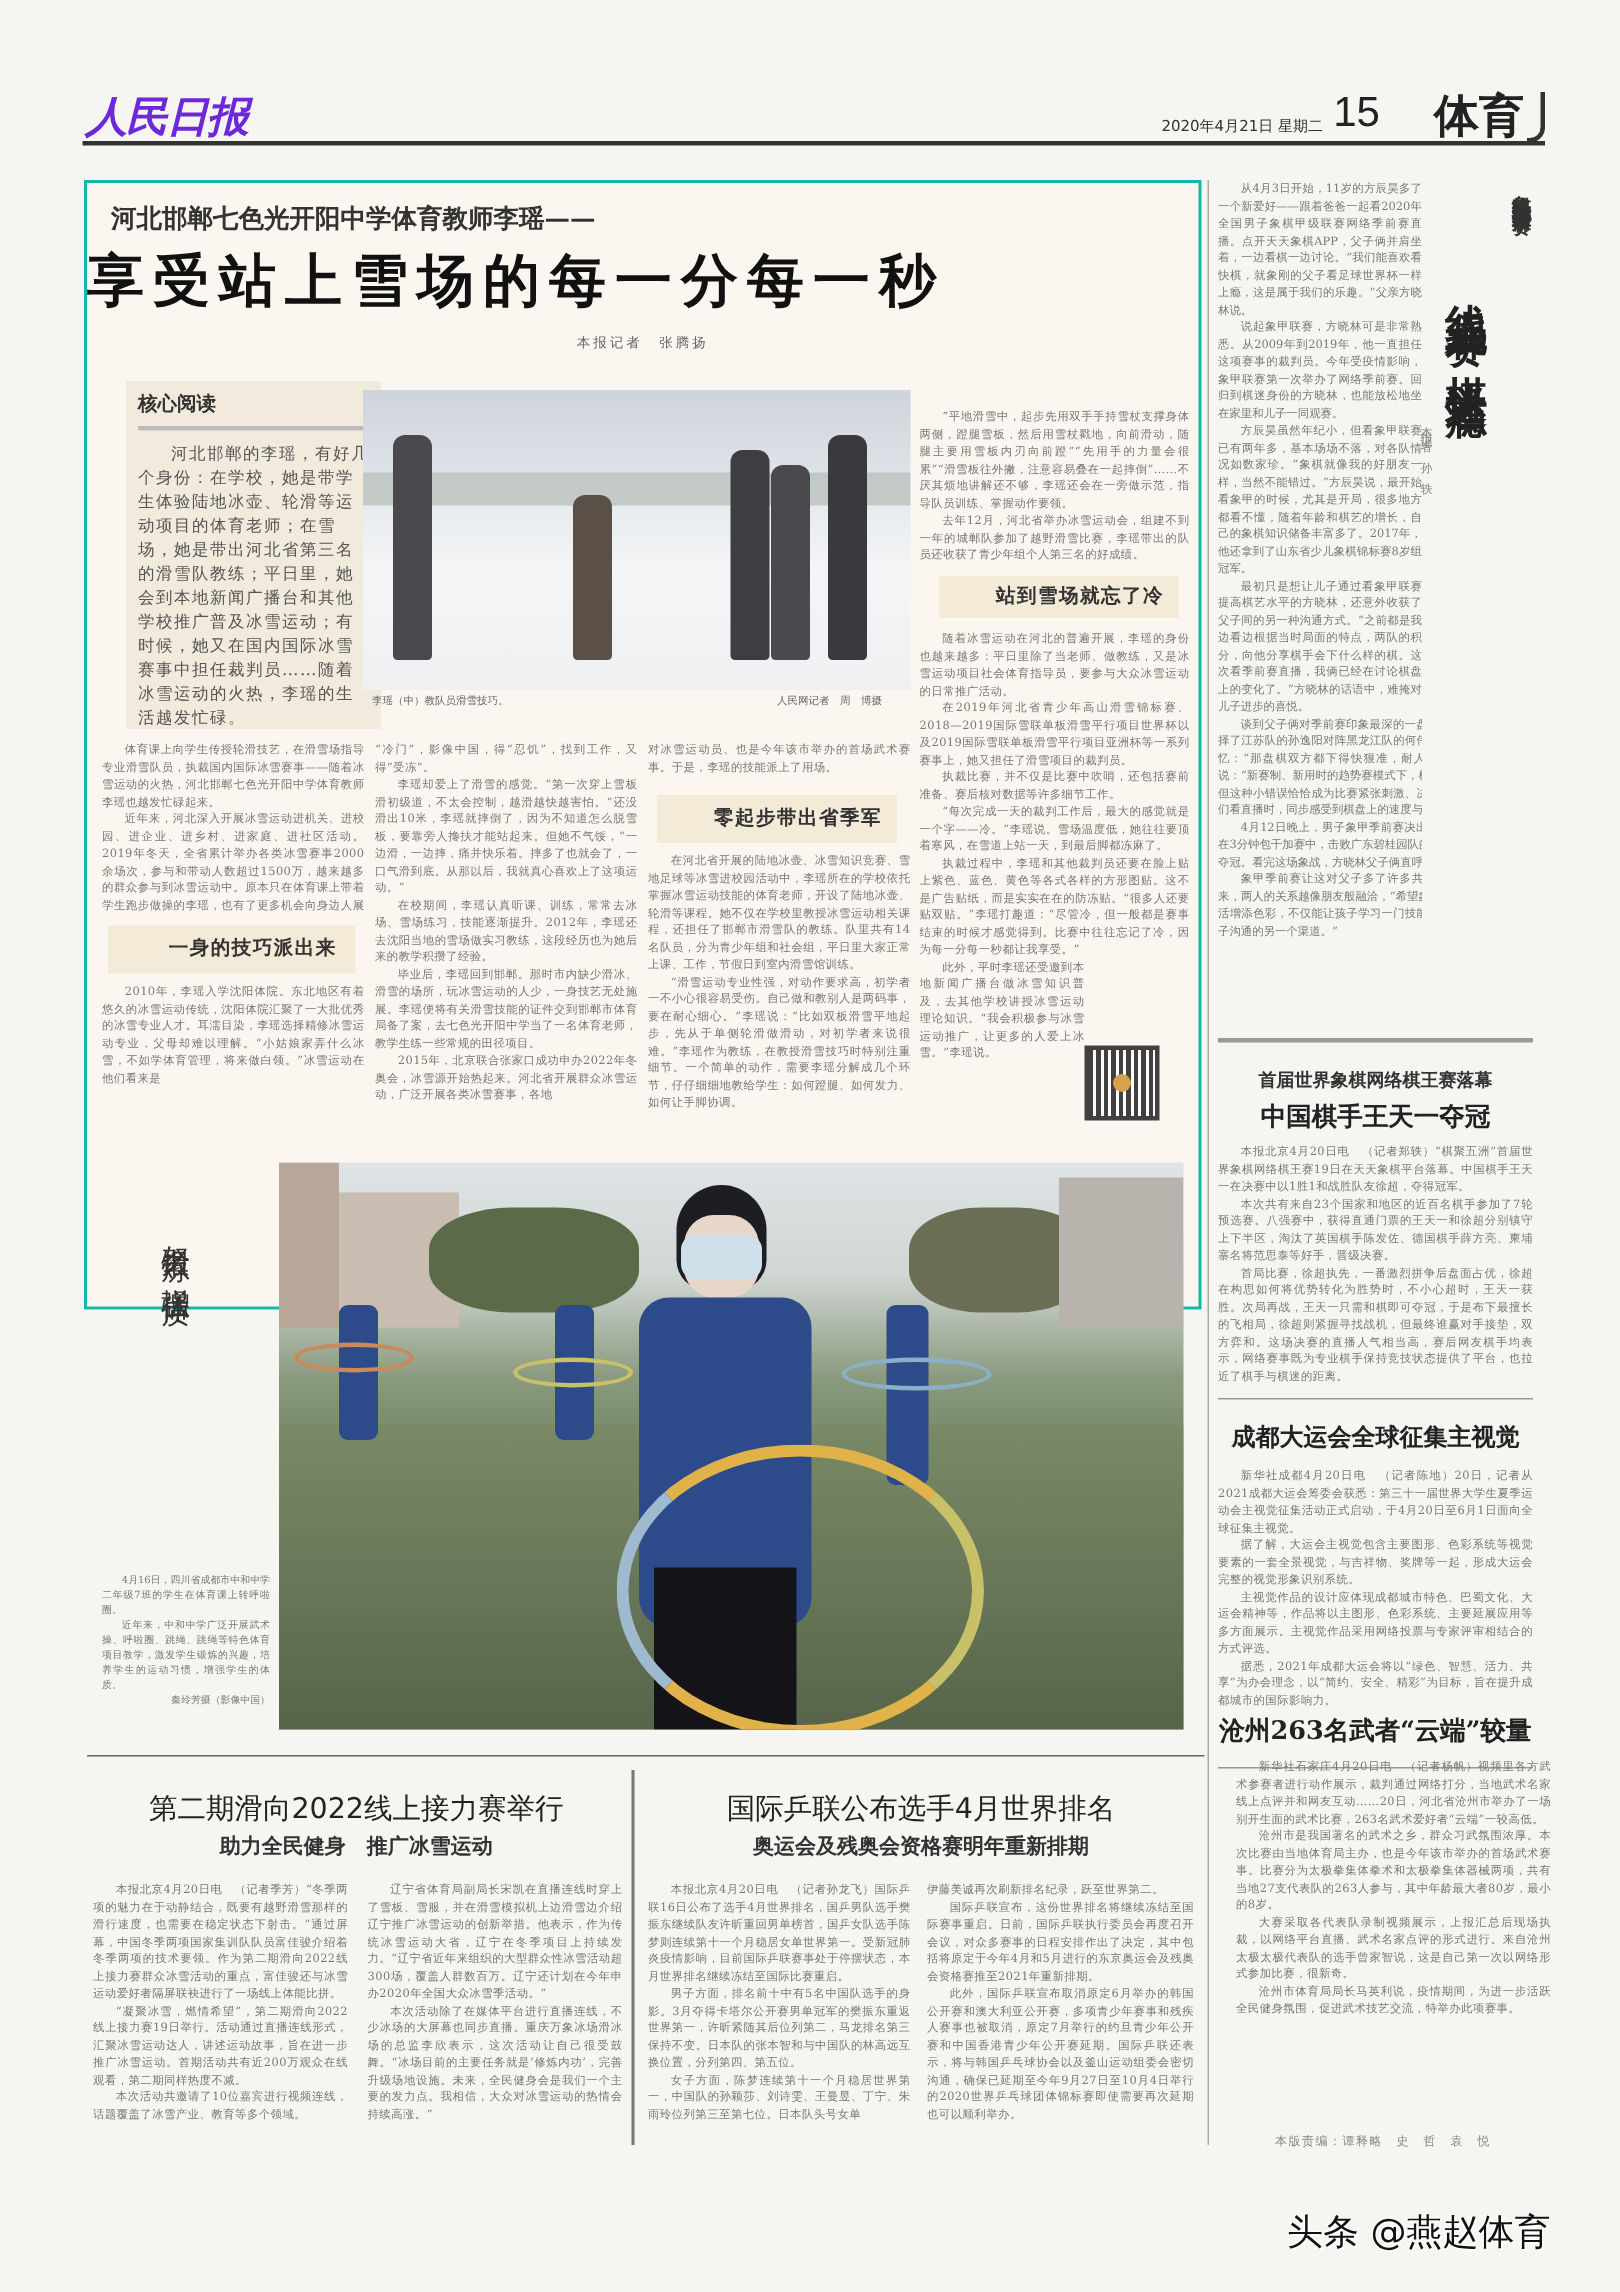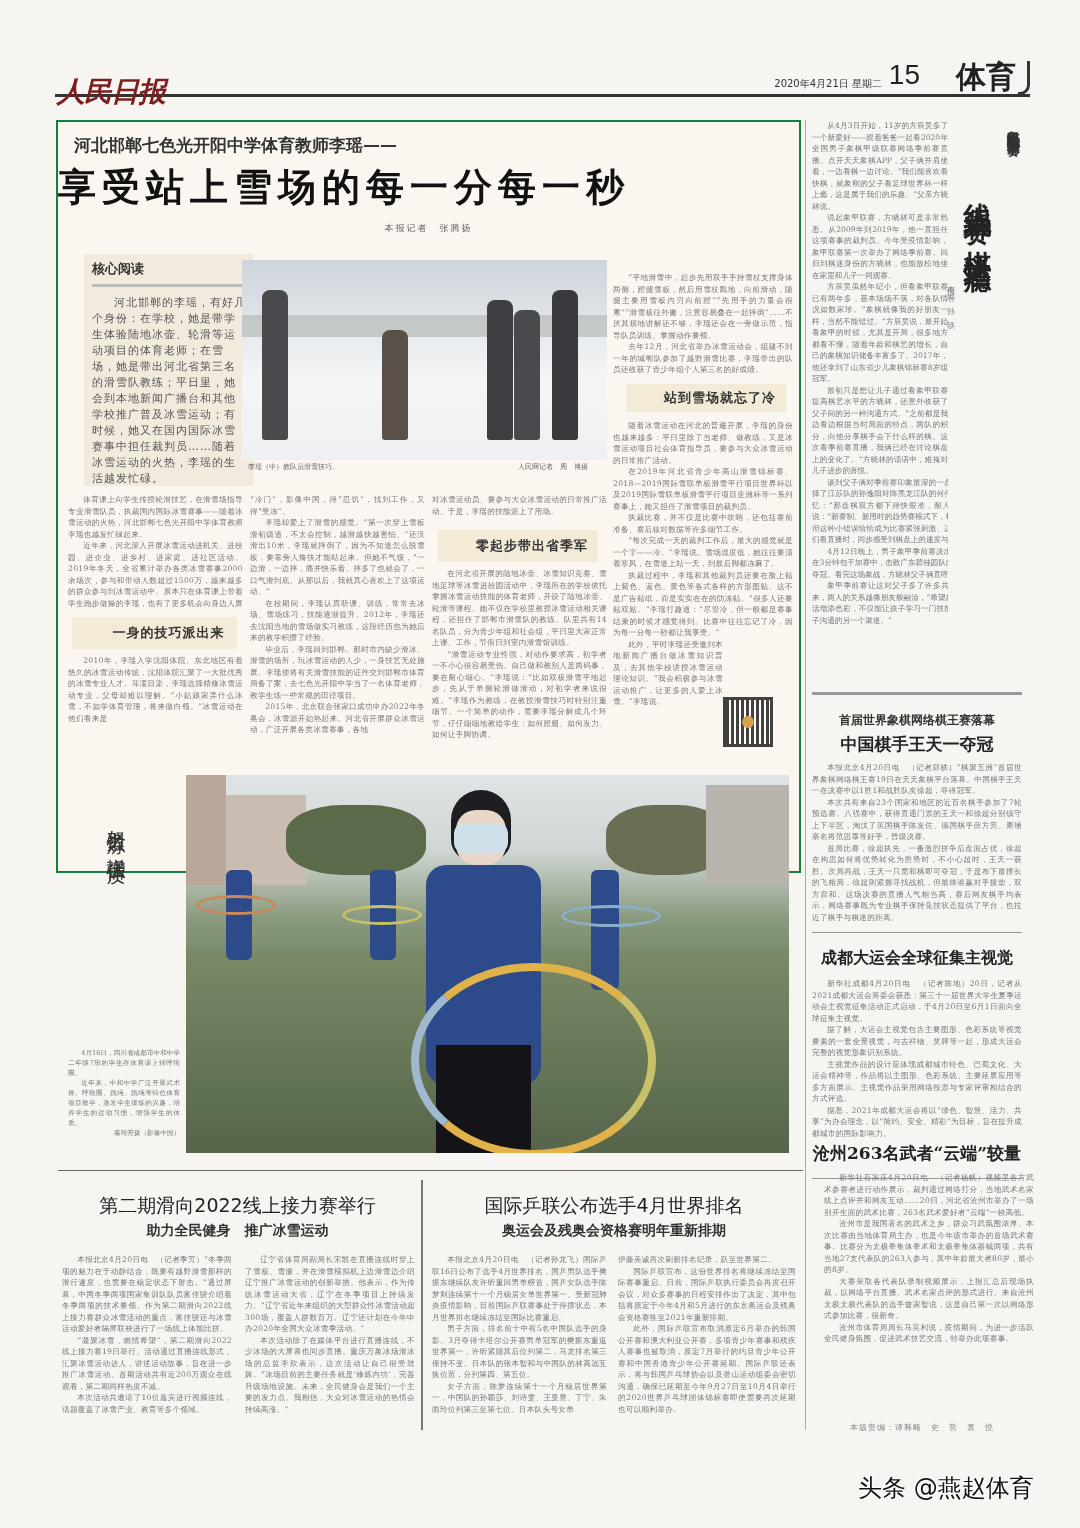--- a/index.html
+++ b/index.html
@@ -1,27 +1,27 @@
 <!DOCTYPE html>
 <html><head>
 <meta charset="utf-8">
 <style>
   * { box-sizing: border-box; margin: 0; padding: 0; }
   html, body { width: 1080px; height: 1528px; background: #f7f5f2; overflow: hidden; }
   body { font-family: "DejaVu Serif", "Liberation Serif", serif; color: #222; position: relative; }
 
   .masthead { position: absolute; left: 55px; top: 55px; width: 975px; height: 42px; border-bottom: 3px solid #333; }
-  .logo { position: absolute; left: 2px; top: 18px; font-size: 28px; font-style: italic; font-weight: bold; letter-spacing: -1px; color: #7f1d1d; font-family: "DejaVu Serif", serif; }
+  .logo { position: absolute; left: 2px; top: 4px; font-size: 28px; font-style: italic; font-weight: bold; letter-spacing: -1px; color: #6d28d9; font-family: "DejaVu Serif", serif; }
   .date { position: absolute; right: 148px; top: 22px; font-size: 10px; font-family: "DejaVu Sans", sans-serif; color: #333; }
   .pageno { position: absolute; right: 110px; top: 4px; font-size: 28px; font-family: "Liberation Sans", sans-serif; color: #222; }
   .section { position: absolute; right: 14px; top: 2px; font-size: 30px; font-family: "DejaVu Sans", sans-serif; font-weight: bold; color: #222; }
   .section-curve { position: absolute; right: 0; top: 6px; width: 12px; height: 34px; border-right: 3px solid #333; border-bottom: 3px solid #333; border-bottom-right-radius: 10px; }
 
   
-  .feature { position: absolute; left: 56px; top: 120px; width: 745px; height: 753px; border: 2px solid #15803d; background: #fbf6ef; }
+  .feature { position: absolute; left: 56px; top: 120px; width: 745px; height: 753px; border: 2px solid #14b8a6; background: #fbf6ef; }
   .kicker { position: absolute; left: 16px; top: 12px; font-size: 17px; font-weight: bold; color: #333; }
   .headline { position: absolute; left: 0; right: 0; top: 40px; text-align: left; font-size: 38px; font-weight: 900; letter-spacing: 6px; font-family: "DejaVu Sans", sans-serif; color: #111; }
   .byline { position: absolute; left: 0; right: 0; top: 100px; text-align: center; font-size: 9px; color: #666; letter-spacing: 2px; }
 
   .core { position: absolute; left: 26px; top: 132px; width: 170px; height: 232px; background: #f2ebdd; padding: 6px 8px; }
   .core-title { font-size: 13px; font-weight: bold; color: #333; padding-bottom: 6px; border-bottom: 3px solid #bbb; font-family: "DejaVu Sans", sans-serif; }
   .core-body { font-size: 11px; line-height: 16px; color: #555; margin-top: 8px; text-indent: 2em; letter-spacing: 1px; }
 
   .photo1 { position: absolute; left: 184px; top: 138px; width: 365px; height: 200px; background: linear-gradient(#d6dde4 0%, #e8ecef 40%, #f4f5f6 60%, #eef0f2 100%); overflow: hidden; }
   .photo1 .fig { position: absolute; bottom: 20px; width: 26px; border-radius: 8px 8px 3px 3px; }
@@ -129,21 +129,21 @@
 
   <div class="col" style="left:192px;top:372px;width:175px;height:262px;">
     <p style="text-indent:0">“冷门”，影像中国，得“忍饥”，找到工作，又得“受冻”。</p>
     <p>李瑶却爱上了滑雪的感觉。“第一次穿上雪板滑初级道，不太会控制，越滑越快越害怕。”还没滑出10米，李瑶就摔倒了，因为不知道怎么脱雪板，要靠旁人搀扶才能站起来。但她不气馁，“一边滑，一边摔，痛并快乐着。摔多了也就会了，一口气滑到底。从那以后，我就真心喜欢上了这项运动。”</p>
     <p>在校期间，李瑶认真听课、训练，常常去冰场、雪场练习，技能逐渐提升。2012年，李瑶还去沈阳当地的雪场做实习教练，这段经历也为她后来的教学积攒了经验。</p>
     <p>毕业后，李瑶回到邯郸。那时市内缺少滑冰、滑雪的场所，玩冰雪运动的人少，一身技艺无处施展。李瑶便将有关滑雪技能的证件交到邯郸市体育局备了案，去七色光开阳中学当了一名体育老师，教学生练一些常规的田径项目。</p>
     <p>2015年，北京联合张家口成功申办2022年冬奥会，冰雪源开始热起来。河北省开展群众冰雪运动，广泛开展各类冰雪赛事，各地</p>
   </div>
 
   <div class="col" style="left:374px;top:372px;width:175px;height:30px;">
-    <p style="text-indent:0">对冰雪运动员、要参与大众冰雪运动的日常推广活动。于是，李瑶的技能派上了用场。</p>
+    <p style="text-indent:0">对冰雪运动员、也是今年该市举办的首场武术赛事。于是，李瑶的技能派上了用场。</p>
   </div>
   <div class="subhead-box" style="left:380px;top:408px;width:160px;height:32px;line-height:32px;">零起步带出省季军</div>
   <div class="col" style="left:374px;top:446px;width:175px;height:188px;">
     <p>在河北省开展的陆地冰壶、冰雪知识竞赛、雪地足球等冰雪进校园活动中，李瑶所在的学校依托掌握冰雪运动技能的体育老师，开设了陆地冰壶、轮滑等课程。她不仅在学校里教授冰雪运动相关课程，还担任了邯郸市滑雪队的教练。队里共有14名队员，分为青少年组和社会组，平日里大家正常上课、工作，节假日到室内滑雪馆训练。</p>
     <p>“滑雪运动专业性强，对动作要求高，初学者一不小心很容易受伤。自己做和教别人是两码事，要在耐心细心。”李瑶说：“比如双板滑雪平地起步，先从于单侧轮滑做滑动，对初学者来说很难。”李瑶作为教练，在教授滑雪技巧时特别注重细节。一个简单的动作，需要李瑶分解成几个环节，仔仔细细地教给学生：如何蹬腿、如何发力、如何让手脚协调。</p>
   </div>
 </div>
 
 <div class="rcol-text" style="height:582px;">
   <p>从4月3日开始，11岁的方辰昊多了一个新爱好——跟着爸爸一起看2020年全国男子象棋甲级联赛网络季前赛直播。点开天天象棋APP，父子俩并肩坐着，一边看棋一边讨论。“我们能喜欢看快棋，就象刚的父子看足球世界杯一样上瘾，这是属于我们的乐趣。”父亲方晓林说。</p>

